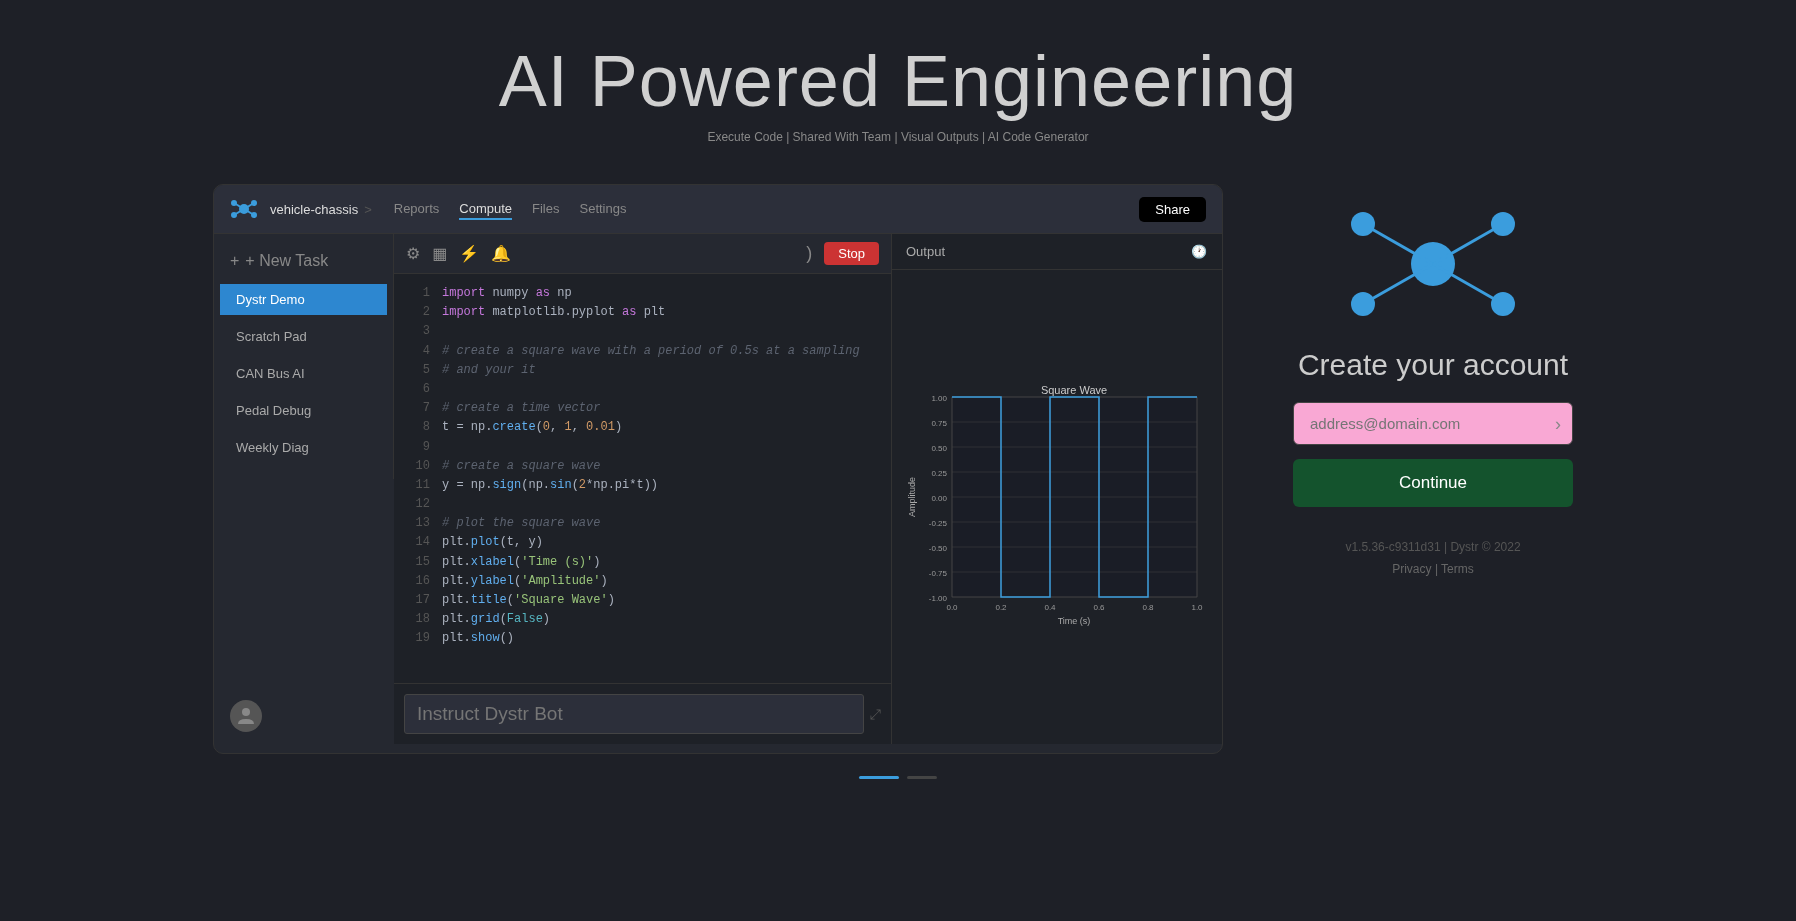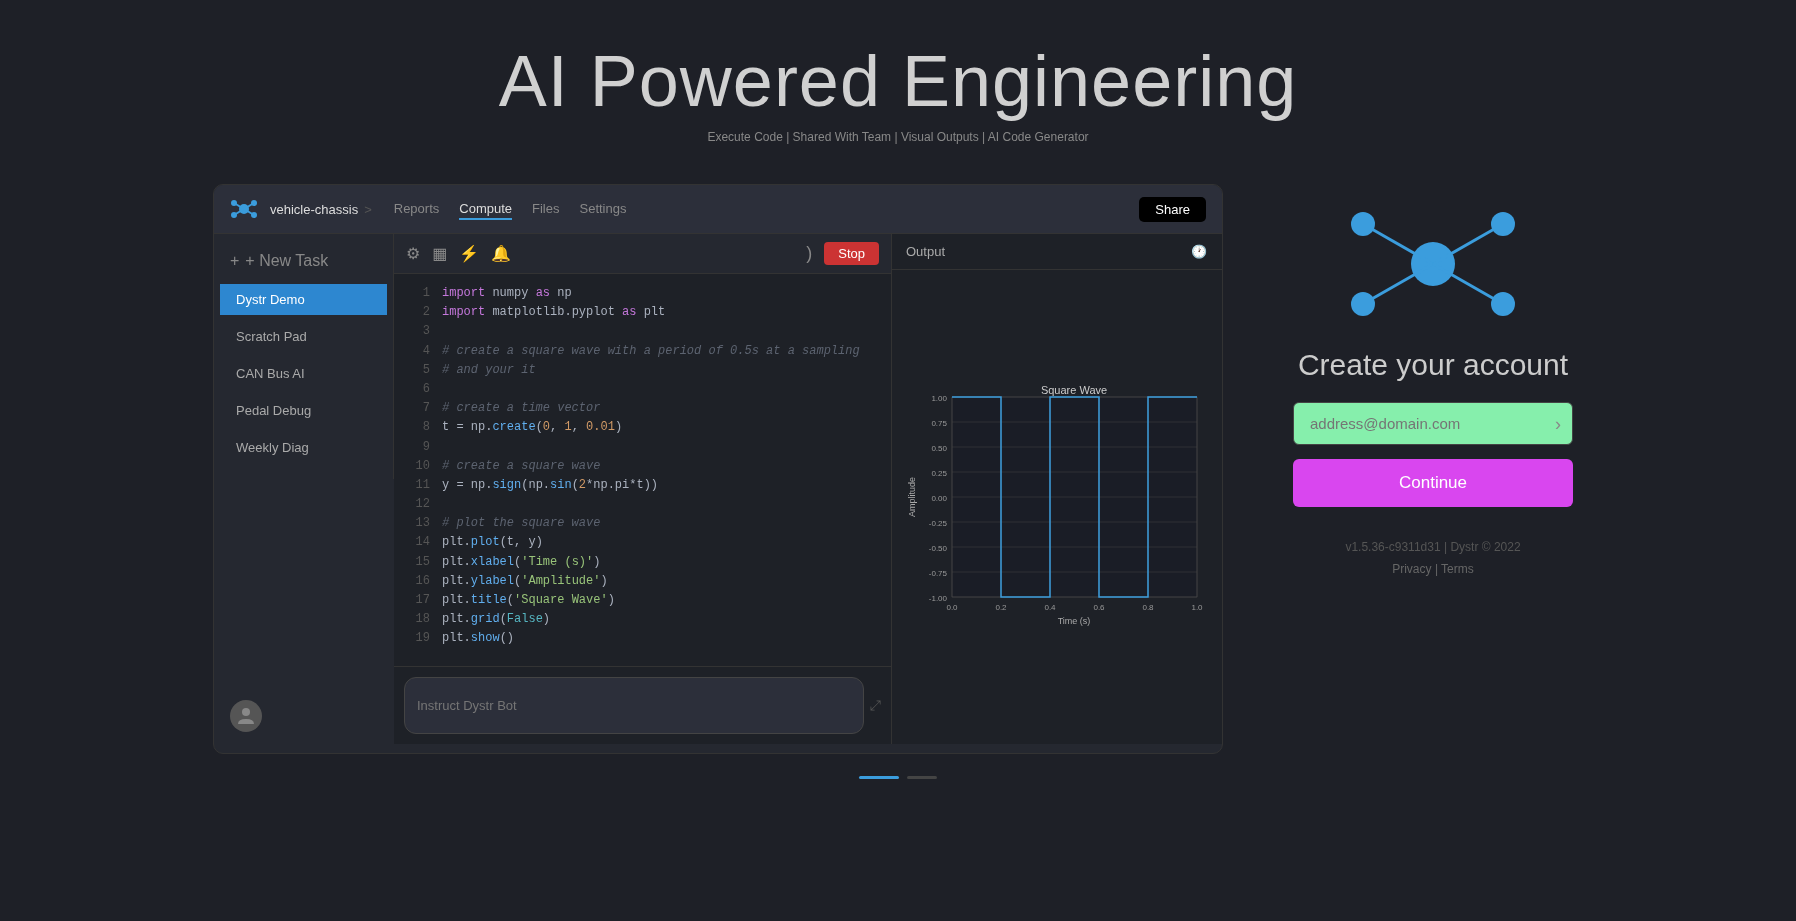--- a/index.html
+++ b/index.html
@@ -216,24 +216,24 @@
       padding: 10px;
       border-top: 1px solid #333;
       display: flex;
       align-items: center;
       gap: 6px;
     }
     .chat-input {
       flex: 1;
       background: #2c2f3a;
       border: 1px solid #444;
-      border-radius: 12px;
+      border-radius: 3px;
       color: #aaa;
-      font-size: 13px;
-      padding: 20px 12px;
+      font-size: 19px;
+      padding: 8px 12px;
       outline: none;
     }
     .chat-resize-icon {
       color: #555;
       font-size: 14px;
     }
 
     
     .output-panel {
       width: 330px;
@@ -290,40 +290,40 @@
       text-align: center;
     }
 
     .email-input-wrapper {
       position: relative;
       width: 280px;
       margin-bottom: 14px;
     }
     .email-input {
       width: 100%;
-      background: #86efac;
+      background: #f9a8d4;
       border: 1px solid #444;
       border-radius: 6px;
       color: #666;
       font-size: 15px;
       padding: 12px 16px;
       outline: none;
     }
     .email-chevron {
       position: absolute;
       right: 12px;
       top: 50%;
       transform: translateY(-50%);
       color: #888;
       font-size: 18px;
     }
 
     .continue-btn {
       width: 280px;
-      background: #d946ef;
+      background: #14532d;
       color: #fff;
       border: none;
       border-radius: 6px;
       padding: 14px;
       font-size: 17px;
       cursor: pointer;
       margin-bottom: 30px;
     }
 
     .footer-text {

